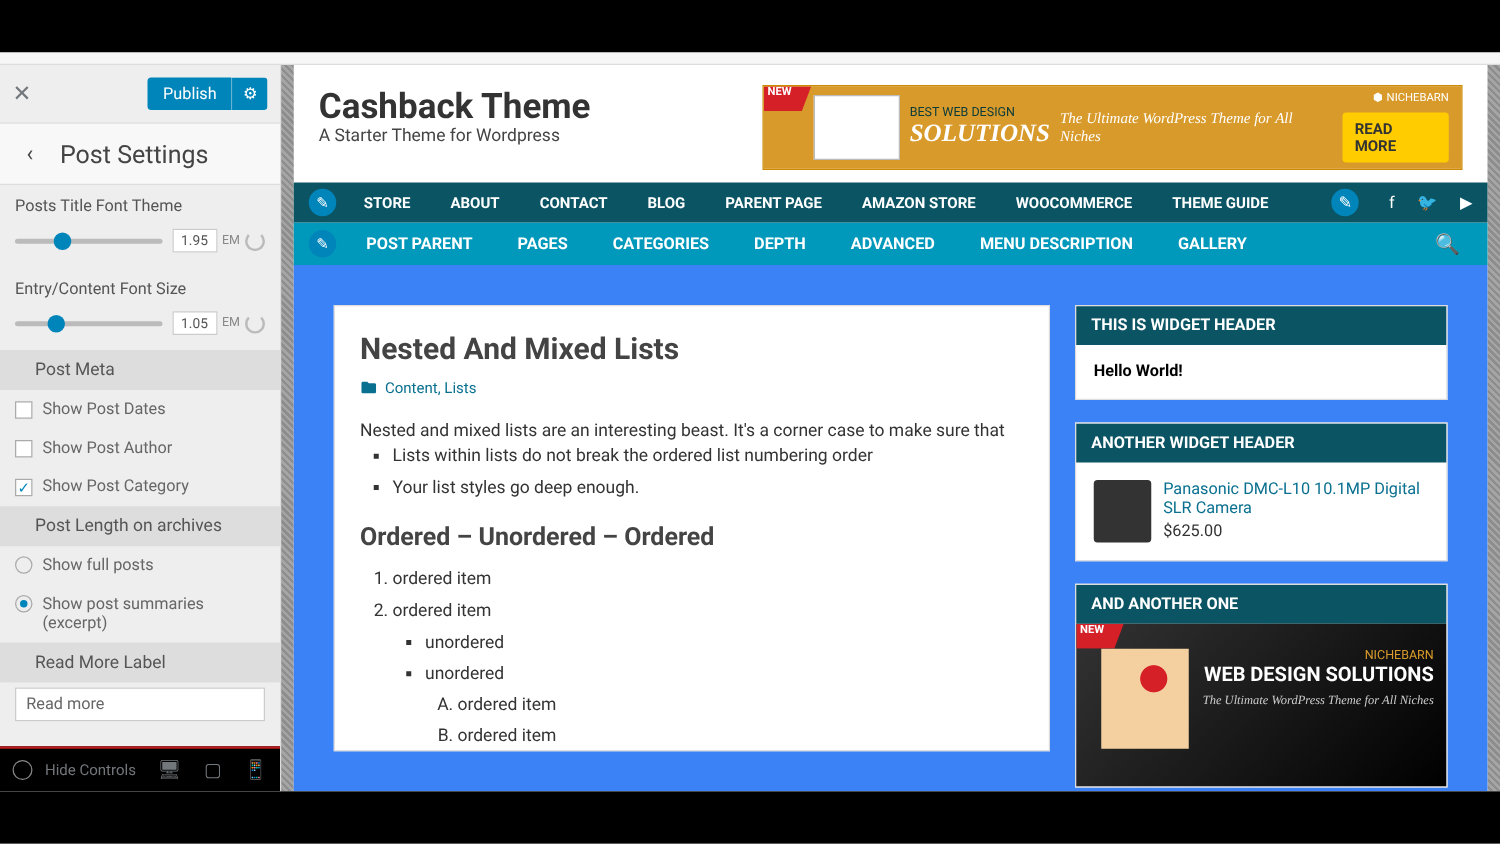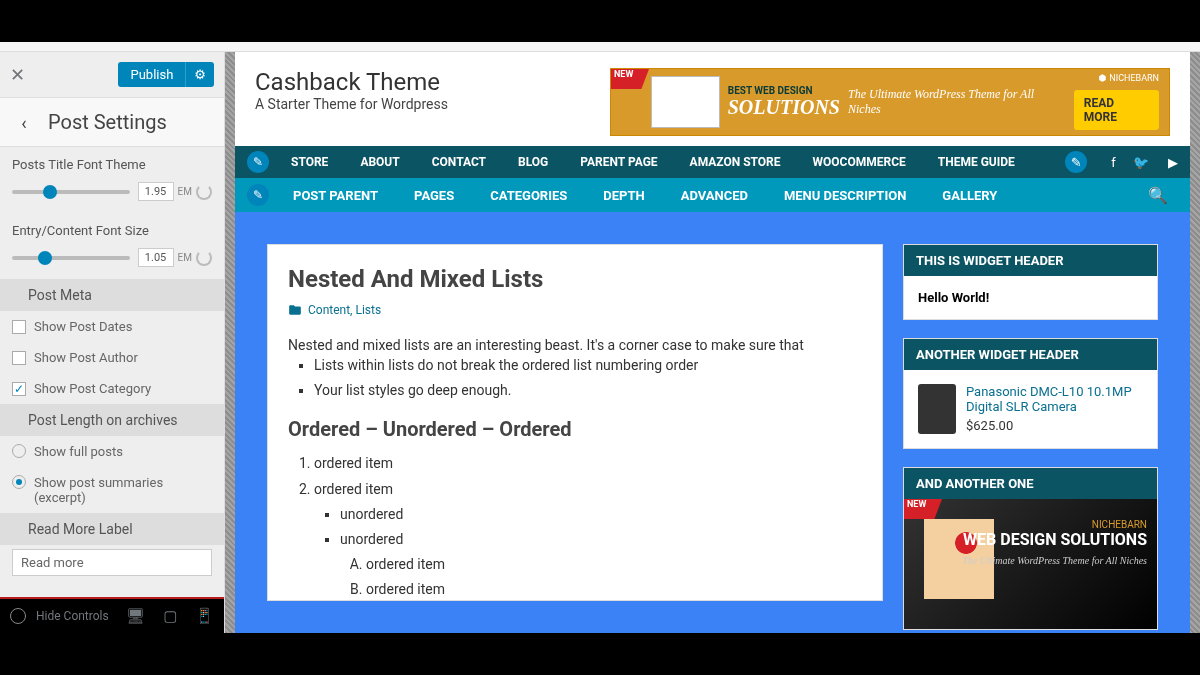--- a/index.html
+++ b/index.html
@@ -37,27 +37,27 @@
 .sb-foot .dev{margin-left:auto;display:flex;gap:18px;}
 .dev span{font-size:15px;color:#72777c;cursor:pointer;}
 .eye{width:16px;height:16px;border:1px solid #888;border-radius:50%;display:inline-block;}
 
 .preview{flex:1;position:relative;margin-top:10px;background:#999;overflow:hidden;}
 .texture{position:absolute;inset:0;background:
   repeating-linear-gradient(45deg,#888,#888 2px,#aaa 2px,#aaa 4px);opacity:0.7;}
 .site{position:absolute;left:10px;right:10px;top:0;bottom:0;background:#fff;display:flex;flex-direction:column;}
 .site-header{display:flex;align-items:flex-start;justify-content:space-between;padding:16px 20px 10px;}
 .site-title{font-family:Georgia,serif;}
-.site-title h1{font-size:24px;color:#333;font-weight:normal;}
+.site-title h1{font-size:28px;color:#333;font-weight:bold;}
 .site-title p{font-size:14px;color:#444;}
 .banner{width:560px;height:68px;background:linear-gradient(90deg,#d89a2a,#d89a2a);position:relative;display:flex;align-items:center;overflow:hidden;border:1px solid #cc8800;}
 .banner .new{position:absolute;top:0;left:0;width:38px;height:20px;background:#d62027;font-size:9px;color:#fff;font-weight:bold;clip-path:polygon(0 0,100% 0,80% 100%,0 100%);padding-left:3px;}
 .banner .bimg{width:70px;height:52px;background:#fff;margin:0 8px 0 40px;border:1px solid #bbb;}
 .banner .txt1{flex:1;}
-.banner .txt1 .l1{font-size:10px;color:#0a3a3a;font-weight:bold;}
+.banner .txt1 .l1{font-size:10px;color:#0a3a3a;font-weight:normal;}
 .banner .txt1 .l2{font-size:20px;color:#fff;font-weight:bold;font-style:italic;font-family:Georgia;}
 .banner .txt2{font-size:12px;color:#fff;font-style:italic;font-family:Georgia;padding:0 8px;}
 .banner .logo{position:absolute;top:4px;right:10px;font-size:9px;color:#fff;display:flex;align-items:center;gap:3px;}
 .banner .readmore{background:#ffcc00;color:#333;font-weight:bold;font-size:12px;padding:6px 10px;border-radius:3px;margin-right:10px;margin-top:16px;}
 .nav1{background:#0b5464;display:flex;align-items:center;padding:0 12px;height:32px;position:relative;}
 .nav1 a{color:#fff;font-size:12px;padding:0 16px;font-weight:bold;}
 .editbtn{width:22px;height:22px;border-radius:50%;background:#0085ba;display:flex;align-items:center;justify-content:center;color:#fff;font-size:12px;margin-right:6px;}
 .nav1 .social{margin-left:auto;display:flex;gap:18px;align-items:center;}
 .nav1 .social span{color:#fff;font-size:13px;}
 .nav2{background:#0099bb;display:flex;align-items:center;padding:0 12px;height:34px;}
@@ -65,21 +65,21 @@
 .nav2 .search{margin-left:auto;color:#fff;font-size:16px;padding-right:10px;}
 .content{flex:1;display:flex;gap:20px;padding:32px;background:#3b82f6;overflow:hidden;}
 .main{flex:1;background:#fff;border:1px solid #ddd;padding:20px;overflow:hidden;}
 .main h2{font-size:24px;color:#444;margin-bottom:10px;font-weight:bold;}
 .meta{display:flex;align-items:center;gap:6px;font-size:12px;color:#0a7090;margin-bottom:20px;}
 .meta svg{flex-shrink:0;}
 .main p{font-size:14px;color:#333;}
 .main ul,.main ol{margin-left:26px;font-size:14px;color:#333;line-height:1.8;}
 .main ul{list-style:square;}
 .main h3{font-size:20px;color:#444;font-weight:bold;margin:14px 0 10px;}
-.side{width:255px;display:flex;flex-direction:column;gap:18px;}
+.side{width:298px;display:flex;flex-direction:column;gap:18px;}
 .widget{background:#fff;border:1px solid #ddd;}
 .whead{background:#0b5464;color:#fff;font-weight:bold;font-size:13px;padding:8px 12px;}
 .wbody{padding:14px;font-size:13px;}
 .prod{display:flex;gap:10px;font-size:13px;}
 .prod .img{width:60px;height:50px;background:#333;border-radius:3px;}
 .prod a{color:#0a7090;}
 .prod .price{color:#333;margin-top:4px;}
 .wad{height:130px;background:linear-gradient(135deg,#333,#000);position:relative;overflow:hidden;}
 .wad .new{position:absolute;top:0;left:0;width:38px;height:20px;background:#d62027;font-size:9px;color:#fff;font-weight:bold;clip-path:polygon(0 0,100% 0,80% 100%,0 100%);padding-left:3px;}
 .wad .pen{position:absolute;left:20px;top:20px;width:70px;height:80px;background:radial-gradient(circle at 60% 30%,#d62027 0%,#d62027 15%,#f4d0a0 16%,#f4d0a0 100%);}

